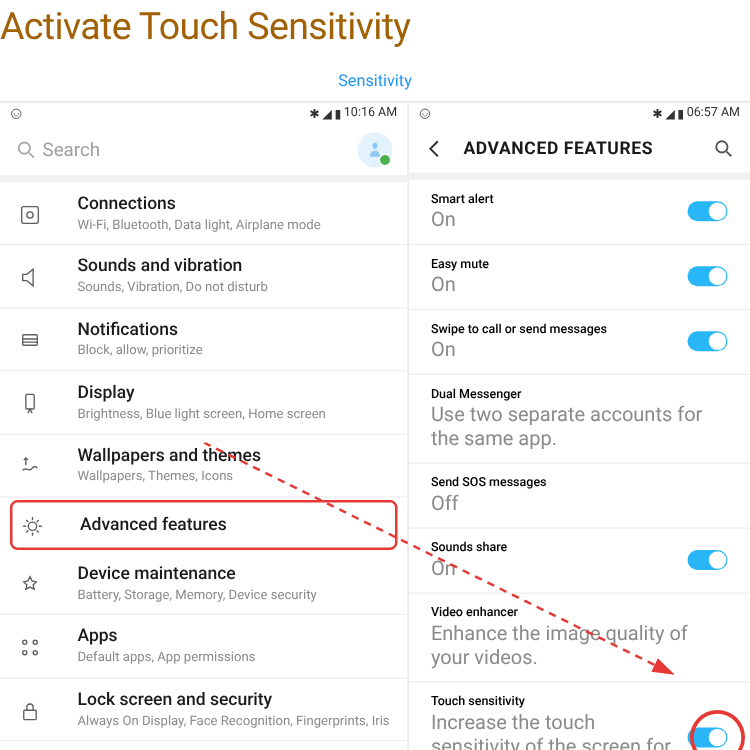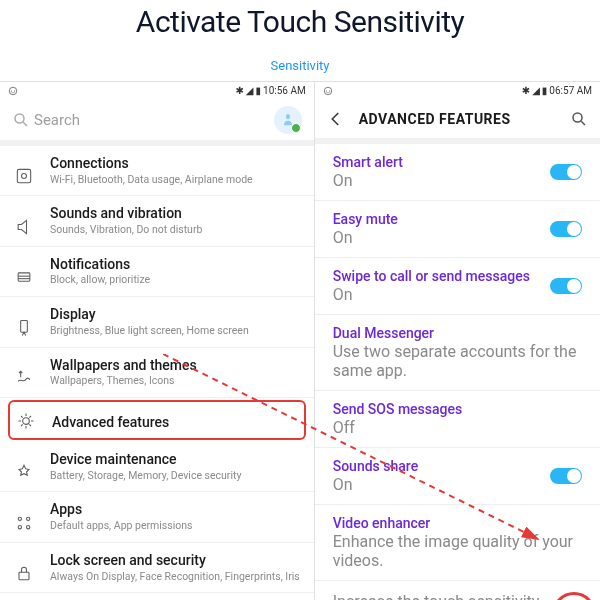--- a/index.html
+++ b/index.html
@@ -1,45 +1,45 @@
 <!DOCTYPE html>
 <html><head>
 <meta charset="utf-8">
 <style>
   * { margin:0; padding:0; box-sizing:border-box; font-family: -apple-system, Roboto, "Segoe UI", Arial, sans-serif; }
   body { width:600px; height:600px; background:#fff; position:relative; overflow:hidden; }
-  .title { text-align:center; font-size:30px; font-weight:400; color:#0f172a; margin-top:4px; letter-spacing:-0.5px; }
+  .title { font-size:30px; font-weight:400; color:#a16207; margin-top:4px; letter-spacing:-0.5px; }
   .subtitle { text-align:center; font-size:13px; color:#2196f3; margin-top:2px; line-height:1.3; }
   .phones { display:flex; margin-top:6px; }
   .phone { flex:1; background:#fff; border-top:1px solid #e0e0e0; position:relative; }
   .phone:first-child { border-right:1px solid #e0e0e0; }
   .statusbar { height:18px; display:flex; align-items:center; justify-content:flex-end; padding:0 8px; font-size:10px; color:#333; gap:2px; }
   .statusbar .left { margin-right:auto; display:flex; align-items:center; }
   .statusbar svg { width:10px; height:10px; }
   .searchrow { display:flex; align-items:center; padding:6px 12px; gap:4px; }
   .searchrow .mag { width:18px; height:18px; }
   .searchrow .placeholder { flex:1; color:#9e9e9e; font-size:15px; }
   .searchrow .avatar { width:28px; height:28px; border-radius:50%; background:#e3f2fd; display:flex; align-items:center; justify-content:center; position:relative; }
   .searchrow .avatar::after { content:""; position:absolute; bottom:1px; right:1px; width:8px; height:8px; border-radius:50%; background:#4caf50; border:1px solid #fff; }
   .avatar svg { width:16px; height:16px; }
   .divider { height:6px; background:#f1f1f1; }
-  .item { display:flex; align-items:flex-end; padding:9px 14px; gap:16px; border-bottom:1px solid #eee; }
+  .item { display:flex; align-items:center; padding:9px 14px; gap:28px; border-bottom:1px solid #eee; }
   .item .icon { width:20px; height:20px; flex-shrink:0; margin-top:2px; display:flex; align-items:center; justify-content:center; }
   .item .icon svg { width:20px; height:20px; stroke:#5e5e5e; fill:none; stroke-width:1.3; }
   .item .txt { flex:1; min-width:0; }
   .item .label { font-size:14px; color:#1a1a1a; font-weight:500; line-height:1.2; }
   .item .desc { font-size:10.5px; color:#8a8a8a; line-height:1.3; margin-top:1px; white-space:nowrap; overflow:hidden; text-overflow:ellipsis; }
   .highlight { border:2px solid #e53935; border-radius:6px; margin:2px 8px; padding:7px 6px; }
   .header2 { display:flex; align-items:center; padding:10px 12px; gap:14px; }
   .header2 .back { width:18px; height:18px; }
   .header2 .title2 { flex:1; font-size:14px; font-weight:700; letter-spacing:0.5px; color:#1a1a1a; }
   .header2 .mag2 { width:18px; height:18px; }
   .item2 { padding:10px 18px; border-bottom:1px solid #eee; display:flex; align-items:center; gap:8px; }
   .item2 .txt { flex:1; min-width:0; }
-  .item2 .label { font-size:14px; color:#6d28d9; font-weight:500; }
+  .item2 .label { font-size:10px; color:#000000; font-weight:500; }
   .item2 .desc { font-size:16px; color:#8a8a8a; margin-top:1px; }
   .toggle { width:32px; height:16px; border-radius:10px; position:relative; flex-shrink:0; }
   .toggle.on { background:#29b6f6; }
   .toggle .knob { position:absolute; width:14px; height:14px; border-radius:50%; background:#fff; top:1px; }
   .toggle.on .knob { right:1px; }
   .circle-highlight { position:absolute; border:3px solid #e53935; border-radius:50%; width:44px; height:44px; right:4px; bottom:24px; pointer-events:none; }
   .arrow-svg { position:absolute; left:163px; top:354px; width:393px; height:195px; pointer-events:none; }
 </style>
 </head>
 <body>
@@ -58,21 +58,21 @@
         <svg viewBox="0 0 24 24">
             <circle cx="12" cy="12" r="9" fill="none" stroke="#333" stroke-width="1.5"></circle>
             <circle cx="8" cy="12" r="1.2" fill="#333"></circle>
             <circle cx="16" cy="12" r="1.2" fill="#333"></circle>
             <path d="M8 15 Q12 18 16 15" stroke="#333" fill="none"></path>
           </svg>
       </span>
       <span>✱</span>
       <span>◢</span>
       <span>▮</span>
-      <span>10:56 AM</span>
+      <span>10:16 AM</span>
     </div>
     <div class="searchrow">
       <span class="mag">
         <svg viewBox="0 0 24 24">
             <circle cx="10" cy="10" r="6" stroke="#aaa" stroke-width="2" fill="none"></circle>
             <line x1="15" y1="15" x2="20" y2="20" stroke="#aaa" stroke-width="2"></line>
           </svg>
       </span>
       <span class="placeholder">Search</span>
       <span class="avatar">
@@ -85,21 +85,21 @@
     <div id="list1">
         <div class="item">
           <span class="icon">
             <svg viewBox="0 0 24 24">
               <rect x="4" y="4" width="16" height="16" rx="2"></rect>
               <circle cx="12" cy="12" r="3"></circle>
             </svg>
           </span>
   <span class="txt">
             <div class="label">Connections</div>
-  <div class="desc">Wi-Fi, Bluetooth, Data usage, Airplane mode</div>
+  <div class="desc">Wi-Fi, Bluetooth, Data light, Airplane mode</div>
           </span>
         </div>
         <div class="item">
           <span class="icon">
             <svg viewBox="0 0 24 24">
               <path d="M5 9v6h4l6 5V4l-6 5H5z"></path>
             </svg>
           </span>
   <span class="txt">
             <div class="label">Sounds and vibration</div>
@@ -275,20 +275,21 @@
           </span>
         </div>
         <div class="item2">
           <span class="txt">
             <div class="label">Video enhancer</div>
   <div class="desc">Enhance the image quality of your videos.</div>
           </span>
         </div>
         <div class="item2">
           <span class="txt">
+            <div class="label">Touch sensitivity</div>
   <div class="desc">Increase the touch sensitivity of the screen for use with screen protectors.</div>
           </span>
           <span class="toggle on">
             <span class="knob"></span>
           </span>
         </div>
       </div>
     <div class="circle-highlight"></div>
   </div>
 </div>

